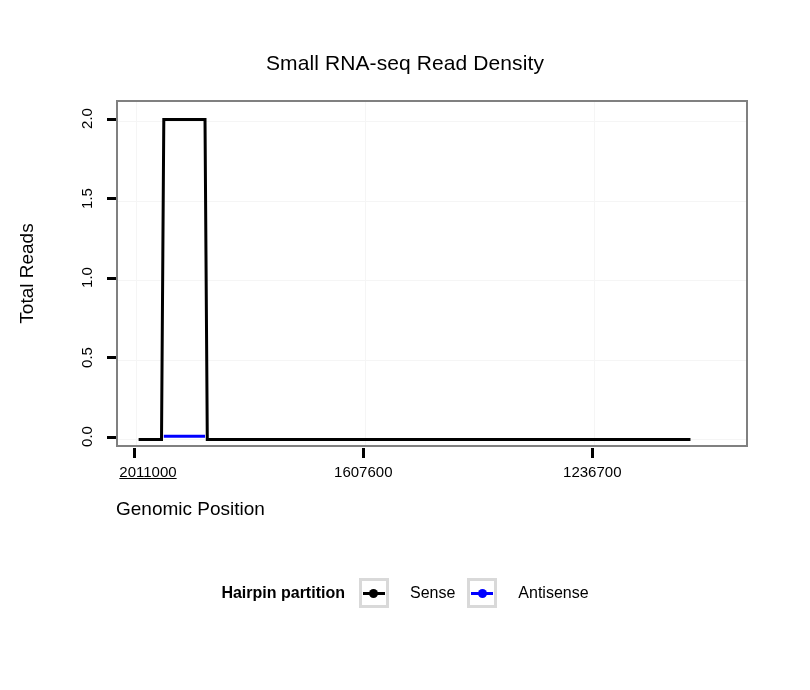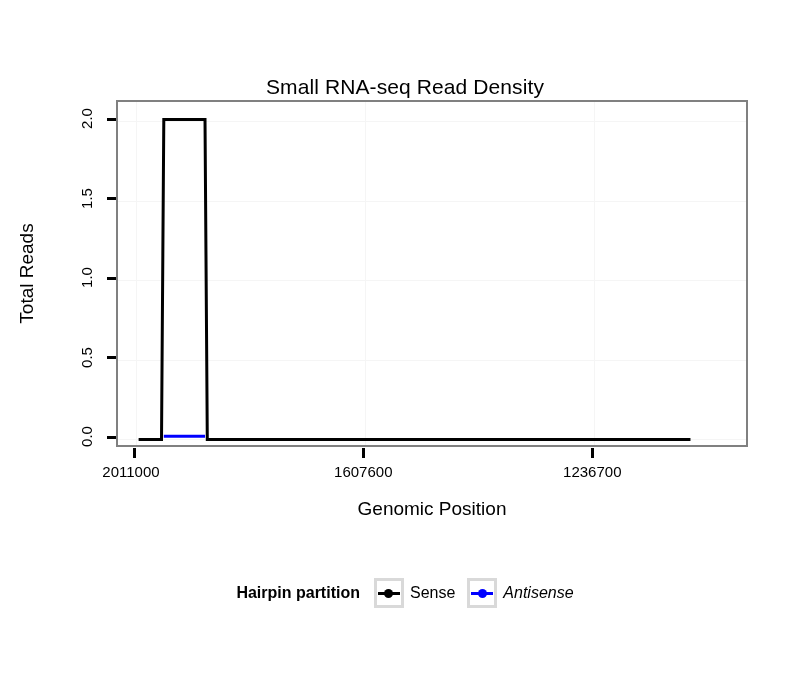--- a/index.html
+++ b/index.html
@@ -21,21 +21,21 @@
     left: 0; top: 0;
     width: 810px;
     height: 690px;
     background: #ffffff;
   }
 
   
   #chart-title {
     position: absolute;
     left: 0;
-    top: 75px;
+    top: 51px;
     width: 810px;
     text-align: center;
     font-size: 21px;
     color: #000000;
     letter-spacing: 0.1px;
     white-space: nowrap;
   }
 
   
   #plot-panel {
@@ -106,21 +106,21 @@
     white-space: nowrap;
     text-align: center;
   }
 
   
   #xaxis-title {
     position: absolute;
     left: 116px;
     top: 498px;
     width: 632px;
-    text-align: center;
+    text-align: left;
     font-size: 19px;
     color: #000000;
     white-space: nowrap;
   }
   #yaxis-title {
     position: absolute;
     left: 14px;
     top: 100px;
     width: 347px;
     height: 26px;
@@ -151,21 +151,20 @@
     white-space: nowrap;
     margin-right: 14px;
   }
   .legend-entry {
     display: flex;
     align-items: center;
     white-space: nowrap;
   }
   .legend-entry + .legend-entry {
     margin-left: 12px;
-    font-style: italic;
   }
   .legend-key {
     width: 30px;
     height: 30px;
     border: 3px solid #d9d9d9;
     background: #ffffff;
     box-sizing: border-box;
     position: relative;
     flex: 0 0 auto;
   }
@@ -183,21 +182,21 @@
     top: 50%;
     width: 9px;
     height: 9px;
     margin-left: -4.5px;
     margin-top: -4.5px;
     border-radius: 50%;
   }
   .legend-label {
     font-size: 16px;
     color: #000000;
-    margin-left: 6px;
+    margin-left: 21px;
     white-space: nowrap;
   }
 </style>
 </head>
 <body>
 
 <div id="page">
 
   <div id="chart-title">Small RNA-seq Read Density</div>
 
@@ -229,21 +228,21 @@
       <svg id="data-svg" viewBox="0 0 632 347" preserveAspectRatio="none">
           <polyline points="20.61,337.45 43.51,337.45 45.80,17.51 87.01,17.51 89.30,337.45 572.46,337.45" fill="none" stroke="#000000" stroke-width="3" stroke-linecap="butt" stroke-linejoin="miter"></polyline>
           <polyline points="45.80,334.27 87.01,334.27" fill="none" stroke="#0000ff" stroke-width="3" stroke-linecap="butt" stroke-linejoin="miter"></polyline>
         </svg>
     </div>
   </div>
 
   <div id="x-axis">
 
   <div class="xtick-mark" style="left: 132.8px; top: 448px;"></div>
-      <div class="xtick-label" style="left: 81px; top: 463px; width: 100px;">2011000</div>
+      <div class="xtick-label" style="left: 98px; top: 463px; width: 100px; text-decoration: underline;">2011000</div>
       <div class="xtick-mark" style="left: 361.8px; top: 448px;"></div>
       <div class="xtick-label" style="left: 313.304px; top: 463px; width: 100px;">1607600</div>
       <div class="xtick-mark" style="left: 590.8px; top: 448px;"></div>
       <div class="xtick-label" style="left: 542.29px; top: 463px; width: 100px;">1236700</div>
     </div>
 
   <div id="xaxis-title">Genomic Position</div>
 
   <div id="yaxis-title">Total Reads</div>
 

